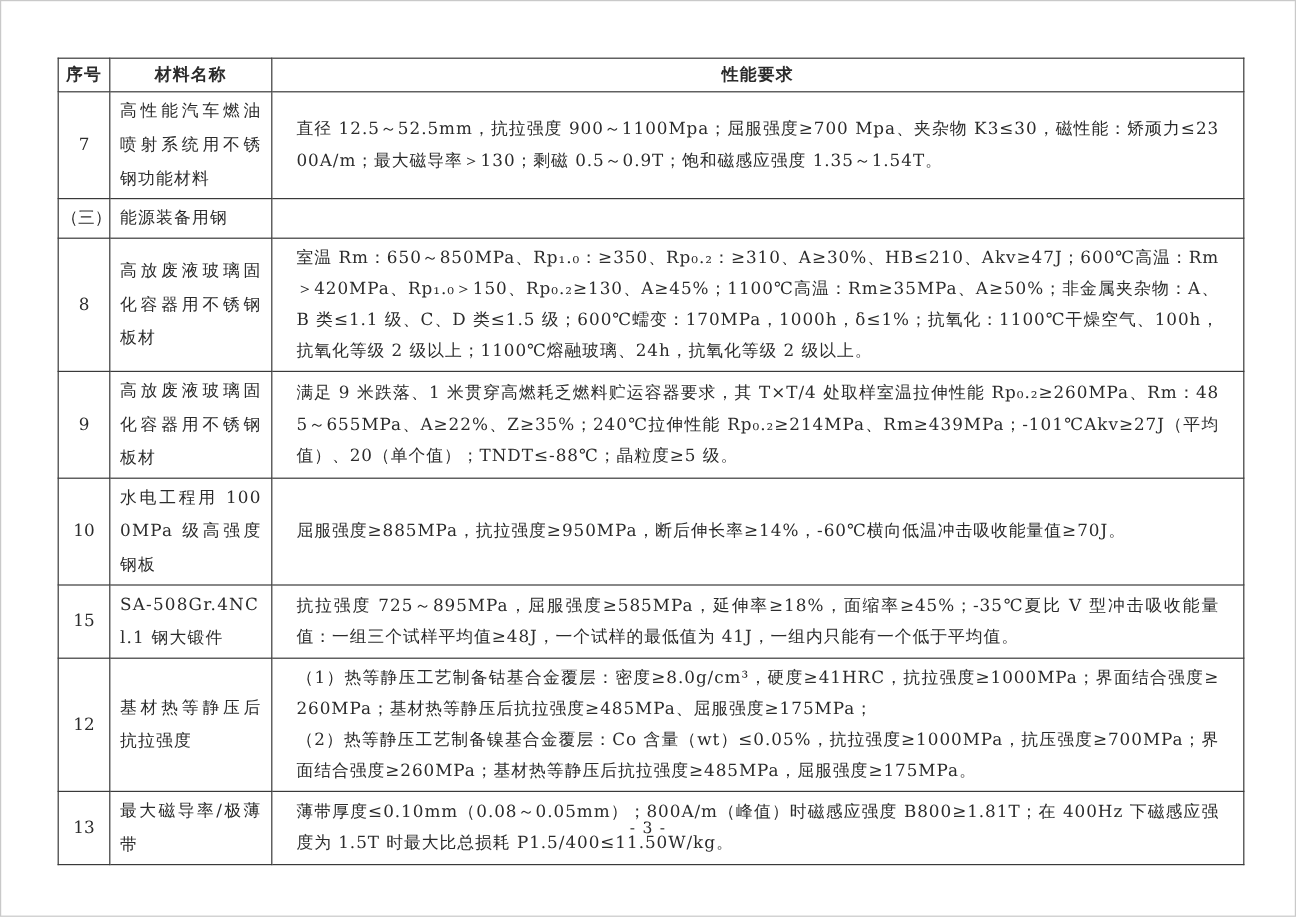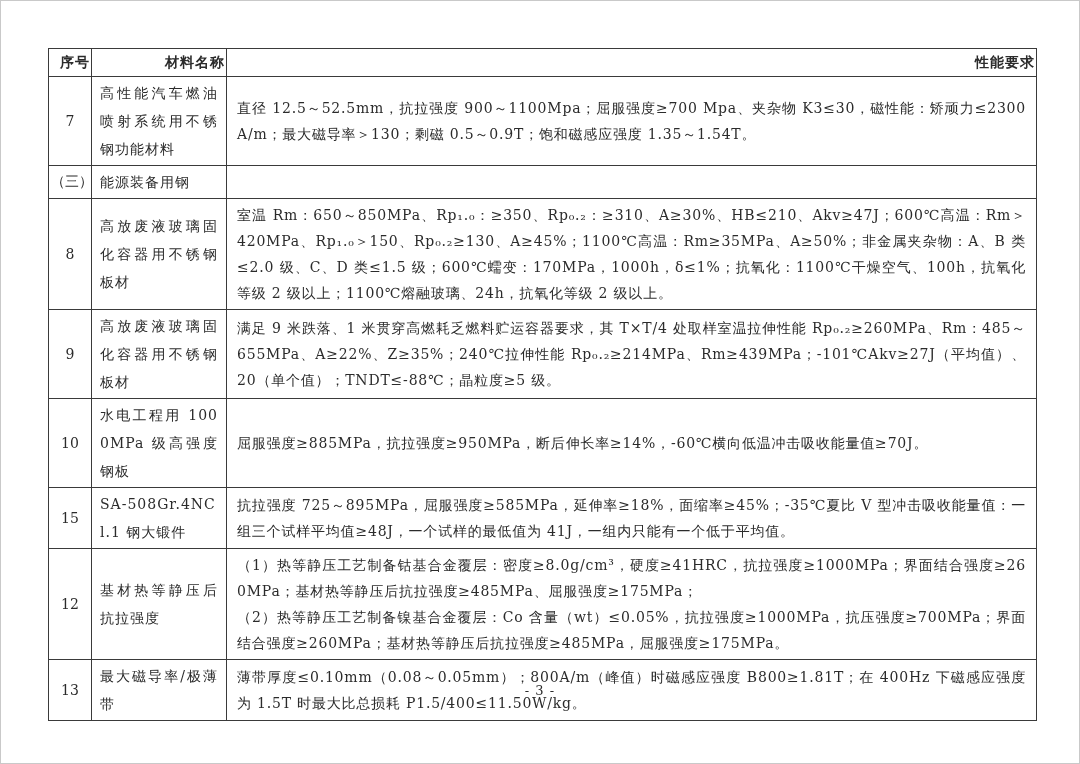--- a/index.html
+++ b/index.html
@@ -34,33 +34,33 @@
   tr.hdr    { height: 28px; }
   tr.r7     { height: 85px; }
   tr.rsec   { height: 26px; }
   tr.r8     { height: 109px; }
   tr.r9     { height: 80px; }
   tr.r10    { height: 85px; }
   tr.r11    { height: 58px; }
   tr.r12    { height: 104px; }
   tr.r13    { height: 50px; }
 
-  .spec-table th { font-weight: bold; text-align: right; letter-spacing: 1px; margin-left: 17px; }
+  .spec-table th { font-weight: bold; text-align: center; letter-spacing: 1px; margin-left: 17px; }
   td.c-no   { text-align: center; padding: 0 2px; }
   td.c-name {
     text-align: justify;
     padding: 2px 8px;
     line-height: 28px;
     letter-spacing: 1px;
     word-break: break-all;
     margin-top: 33px;
   }
   td.c-req  {
     text-align: justify;
-    padding: 3px 10px;
+    padding: 3px 20px;
     line-height: 26px;
     letter-spacing: 0.8px;
     white-space: pre-line;
     word-break: break-all;
   }
   .page-number {
     position: absolute;
     left: 0; right: 0;
     top: 682px;
     text-align: center;
@@ -90,21 +90,21 @@
     <td class="c-req">直径 12.5～52.5mm，抗拉强度 900～1100Mpa；屈服强度≥700 Mpa、夹杂物 K3≤30，磁性能：矫顽力≤2300A/m；最大磁导率＞130；剩磁 0.5～0.9T；饱和磁感应强度 1.35～1.54T。</td>
   </tr>
   <tr class="rsec">
     <td class="c-no">（三）</td>
     <td class="c-name">能源装备用钢</td>
     <td class="c-req"></td>
   </tr>
   <tr class="r8">
     <td class="c-no">8</td>
     <td class="c-name">高放废液玻璃固化容器用不锈钢板材</td>
-    <td class="c-req">室温 Rm：650～850MPa、Rp₁.₀：≥350、Rp₀.₂：≥310、A≥30%、HB≤210、Akv≥47J；600℃高温：Rm＞420MPa、Rp₁.₀＞150、Rp₀.₂≥130、A≥45%；1100℃高温：Rm≥35MPa、A≥50%；非金属夹杂物：A、B 类≤2.0 级、C、D 类≤1.5 级；600℃蠕变：170MPa，1000h，δ≤1%；抗氧化：1100℃干燥空气、100h，抗氧化等级 2 级以上；1100℃熔融玻璃、24h，抗氧化等级 2 级以上。</td>
+    <td class="c-req">室温 Rm：650～850MPa、Rp₁.₀：≥350、Rp₀.₂：≥310、A≥30%、HB≤210、Akv≥47J；600℃高温：Rm＞420MPa、Rp₁.₀＞150、Rp₀.₂≥130、A≥45%；1100℃高温：Rm≥35MPa、A≥50%；非金属夹杂物：A、B 类≤1.1 级、C、D 类≤1.5 级；600℃蠕变：170MPa，1000h，δ≤1%；抗氧化：1100℃干燥空气、100h，抗氧化等级 2 级以上；1100℃熔融玻璃、24h，抗氧化等级 2 级以上。</td>
   </tr>
   <tr class="r9">
     <td class="c-no">9</td>
     <td class="c-name">高放废液玻璃固化容器用不锈钢板材</td>
     <td class="c-req">满足 9 米跌落、1 米贯穿高燃耗乏燃料贮运容器要求，其 T×T/4 处取样室温拉伸性能 Rp₀.₂≥260MPa、Rm：485～655MPa、A≥22%、Z≥35%；240℃拉伸性能 Rp₀.₂≥214MPa、Rm≥439MPa；-101℃Akv≥27J（平均值）、20（单个值）；TNDT≤-88℃；晶粒度≥5 级。</td>
   </tr>
   <tr class="r10">
     <td class="c-no">10</td>
     <td class="c-name">水电工程用 1000MPa 级高强度钢板</td>
     <td class="c-req">屈服强度≥885MPa，抗拉强度≥950MPa，断后伸长率≥14%，-60℃横向低温冲击吸收能量值≥70J。</td>

